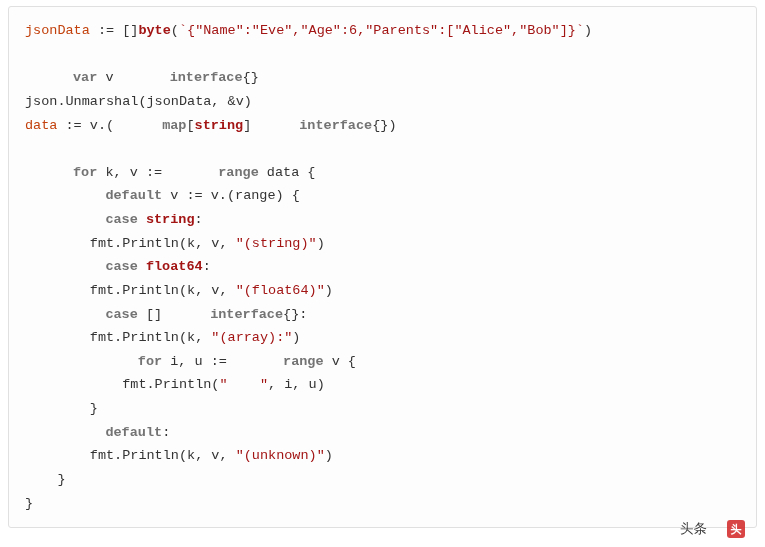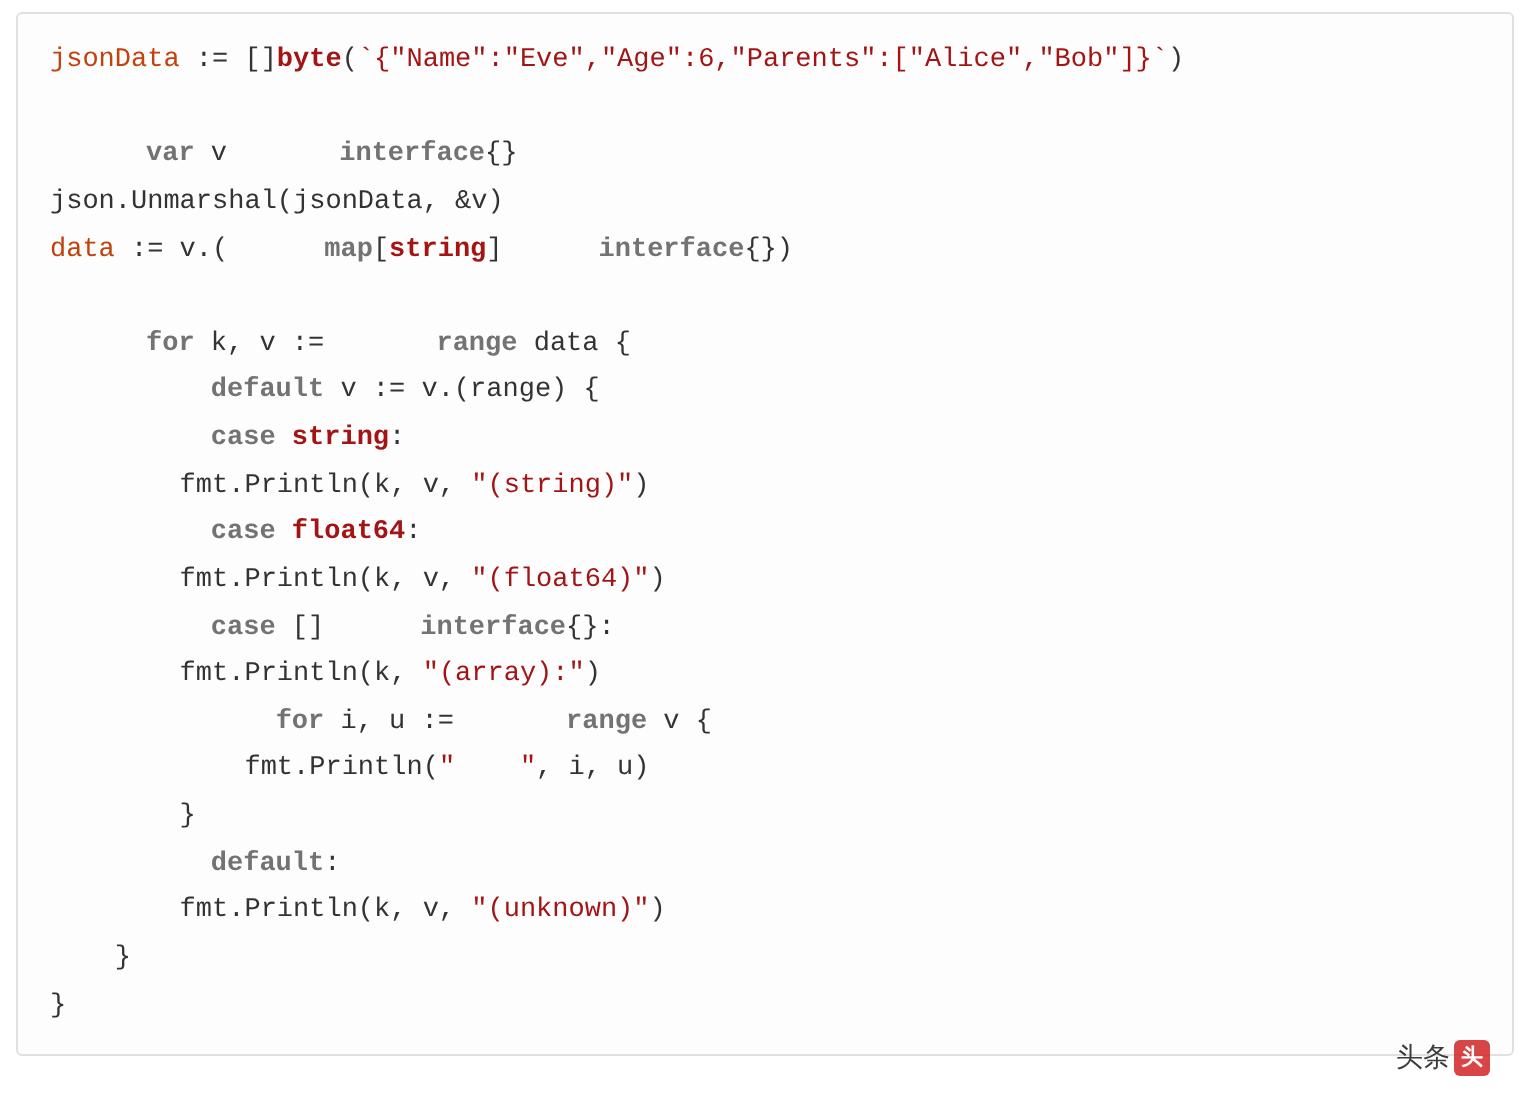--- a/index.html
+++ b/index.html
@@ -26,21 +26,21 @@
     .kw { color: #737373; font-weight: bold; margin-left: 48px; }
     .ty { color: #a31515; font-weight: bold; }
     .str { color: #a31515; }
     .decl { color: #c2410c; }
     .watermark {
       position: absolute;
       right: 20px;
       bottom: 6px;
       display: flex;
       align-items: center;
-      gap: 2px;
+      gap: 20px;
       font-family: -apple-system, "Segoe UI", sans-serif;
       font-size: 13.5px;
       color: #222;
       opacity: 0.88;
     }
     .watermark-icon {
       width: 18px;
       height: 18px;
       background: #d42c2c;
       border-radius: 3px;

